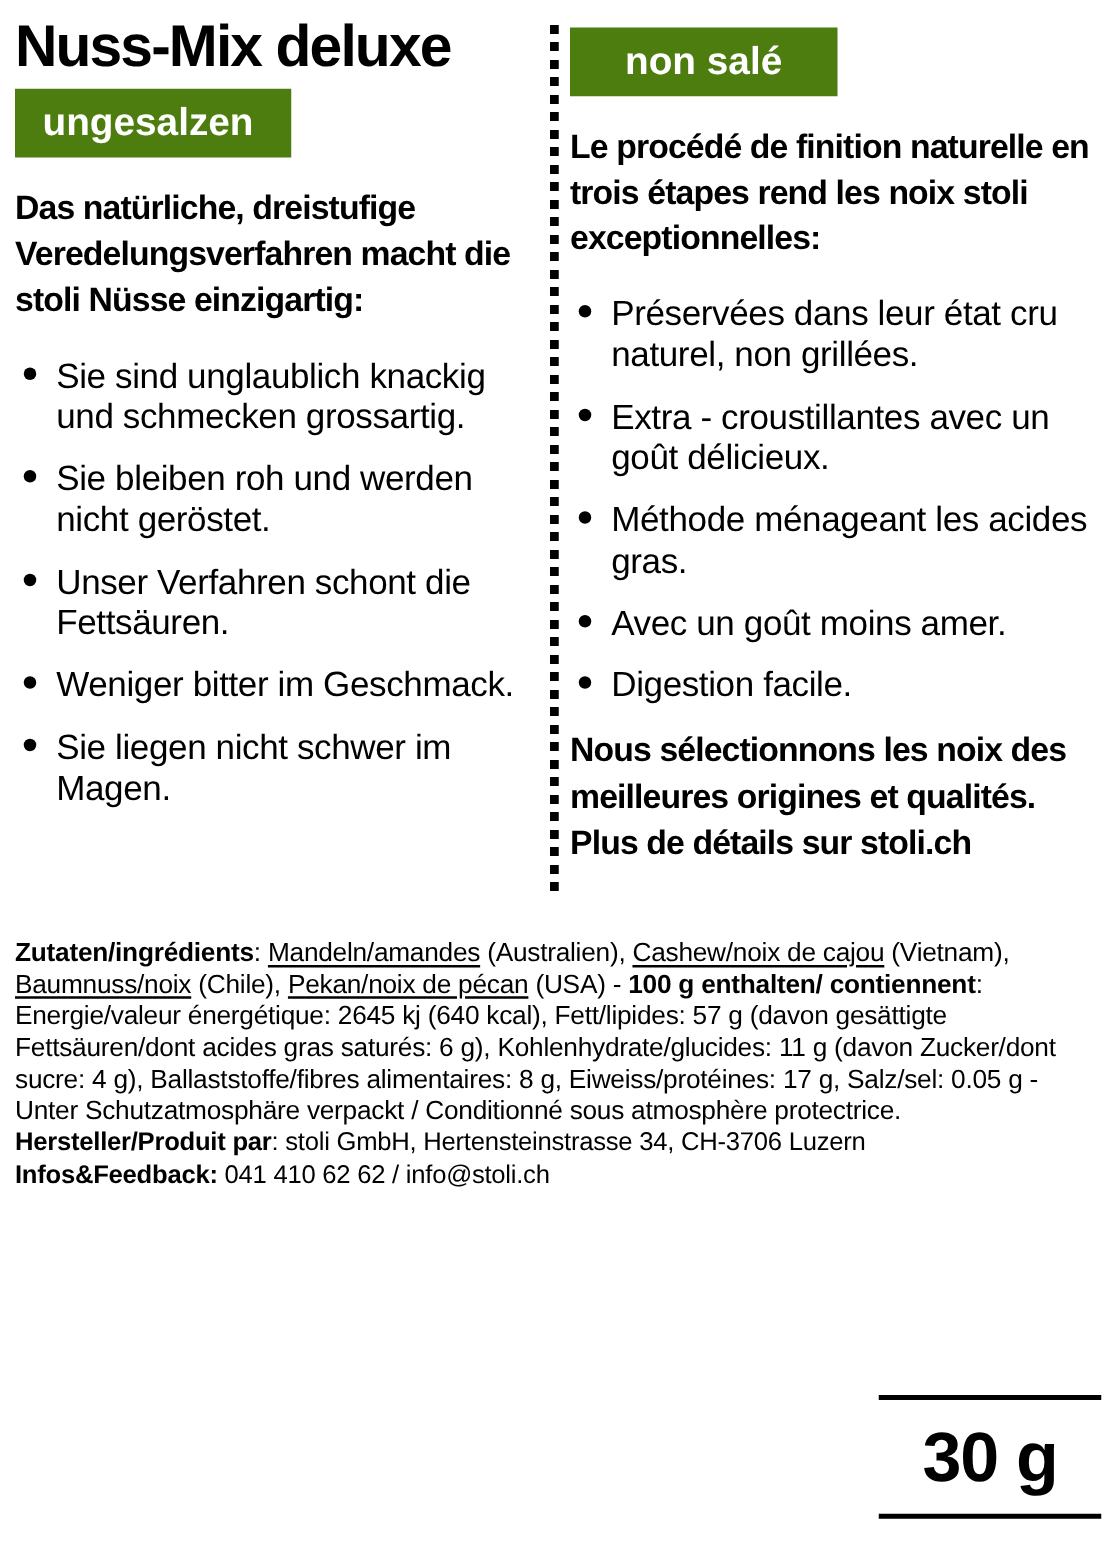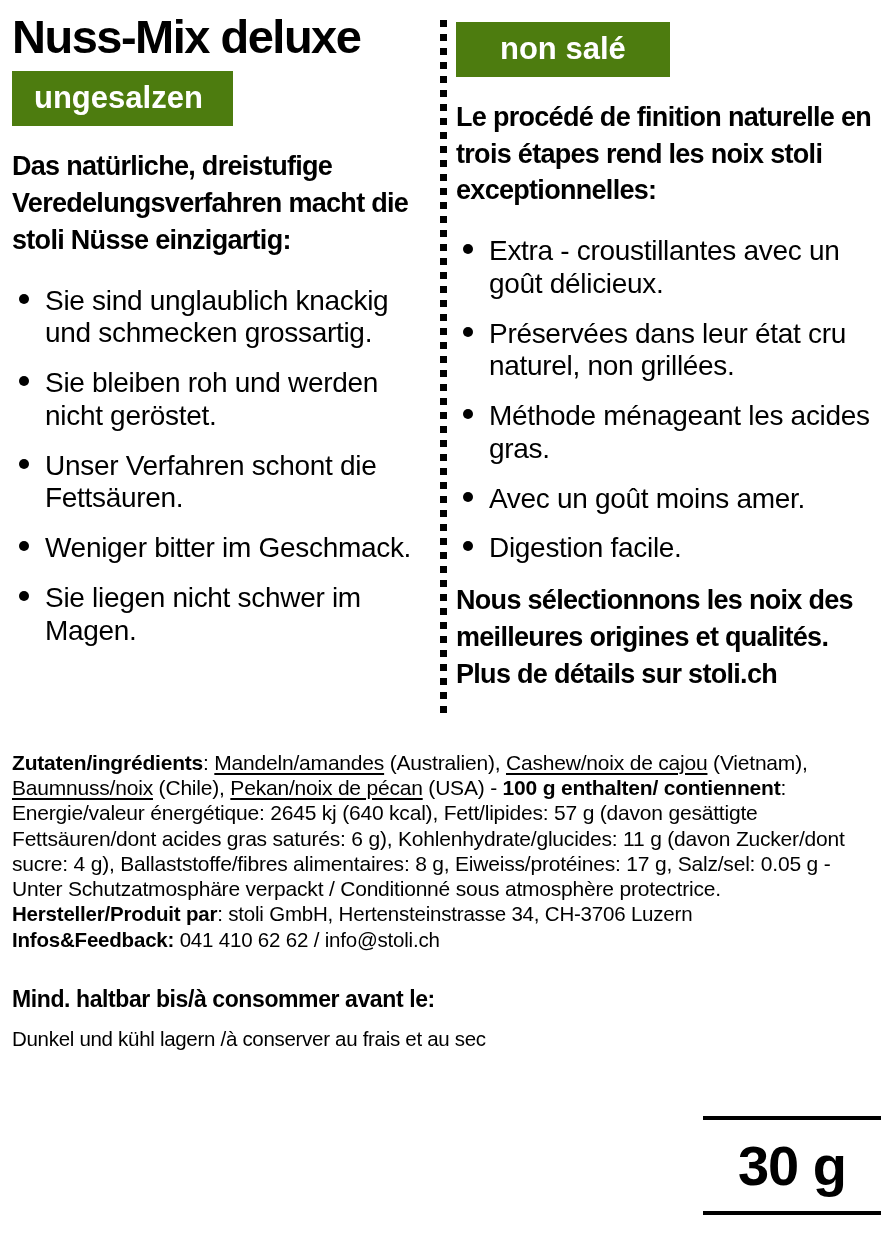--- a/index.html
+++ b/index.html
@@ -156,39 +156,35 @@
           <li>Sie liegen nicht schwer im Magen.</li>
         </ul>
     </section>
 
     <div class="divider"></div>
 
     <section class="col col-right">
       <div class="badge badge-fr">non salé</div>
       <p class="intro">Le procédé de finition naturelle en trois étapes rend les noix stoli exceptionnelles:</p>
       <ul class="bullets">
+          <li>Préservées dans leur état cru naturel, non grillées.</li>
           <li>Extra - croustillantes avec un goût délicieux.</li>
-          <li>Préservées dans leur état cru naturel, non grillées.</li>
           <li>Méthode ménageant les acides gras.</li>
           <li>Avec un goût moins amer.</li>
           <li>Digestion facile.</li>
         </ul>
       <p class="outro">Nous sélectionnons les noix des meilleures origines et qualités. Plus de détails sur stoli.ch</p>
     </section>
 
   </div>
 
   <section class="ingredients">
     <p class="ing-text"><span class="b">Zutaten/ingrédients</span><span>: </span><span class="u">Mandeln/amandes</span><span> (Australien), </span><span class="u">Cashew/noix de cajou</span><span> (Vietnam), </span><span class="u">Baumnuss/noix</span><span> (Chile), </span><span class="u">Pekan/noix de pécan</span><span> (USA) - </span><span class="b">100 g enthalten/ contiennent</span><span>: Energie/valeur énergétique: 2645 kj (640 kcal), Fett/lipides: 57 g (davon gesättigte Fettsäuren/dont acides gras saturés: 6 g), Kohlenhydrate/glucides: 11 g (davon Zucker/dont sucre: 4 g), Ballaststoffe/fibres alimentaires: 8 g, Eiweiss/protéines: 17 g, Salz/sel: 0.05 g - Unter Schutzatmosphäre verpackt / Conditionné sous atmosphère protectrice.</span></p>
     <p class="contact-line"><span class="lbl">Hersteller/Produit par</span><span>: stoli GmbH, Hertensteinstrasse 34, CH-3706 Luzern</span></p>
     <p class="contact-line"><span class="lbl">Infos&amp;Feedback:</span><span> 041 410 62 62 / info@stoli.ch</span></p>
   </section>
 
-  <section class="storage">
-    <p class="best-before">Mind. haltbar bis/à consommer avant le:</p>
-    <p class="keep-note">Dunkel und kühl lagern /à conserver au frais et au sec</p>
-  </section>
 
   <div class="weight-box">
     <span>30 g</span>
   </div>
 
 </div>
 
 </body></html>

